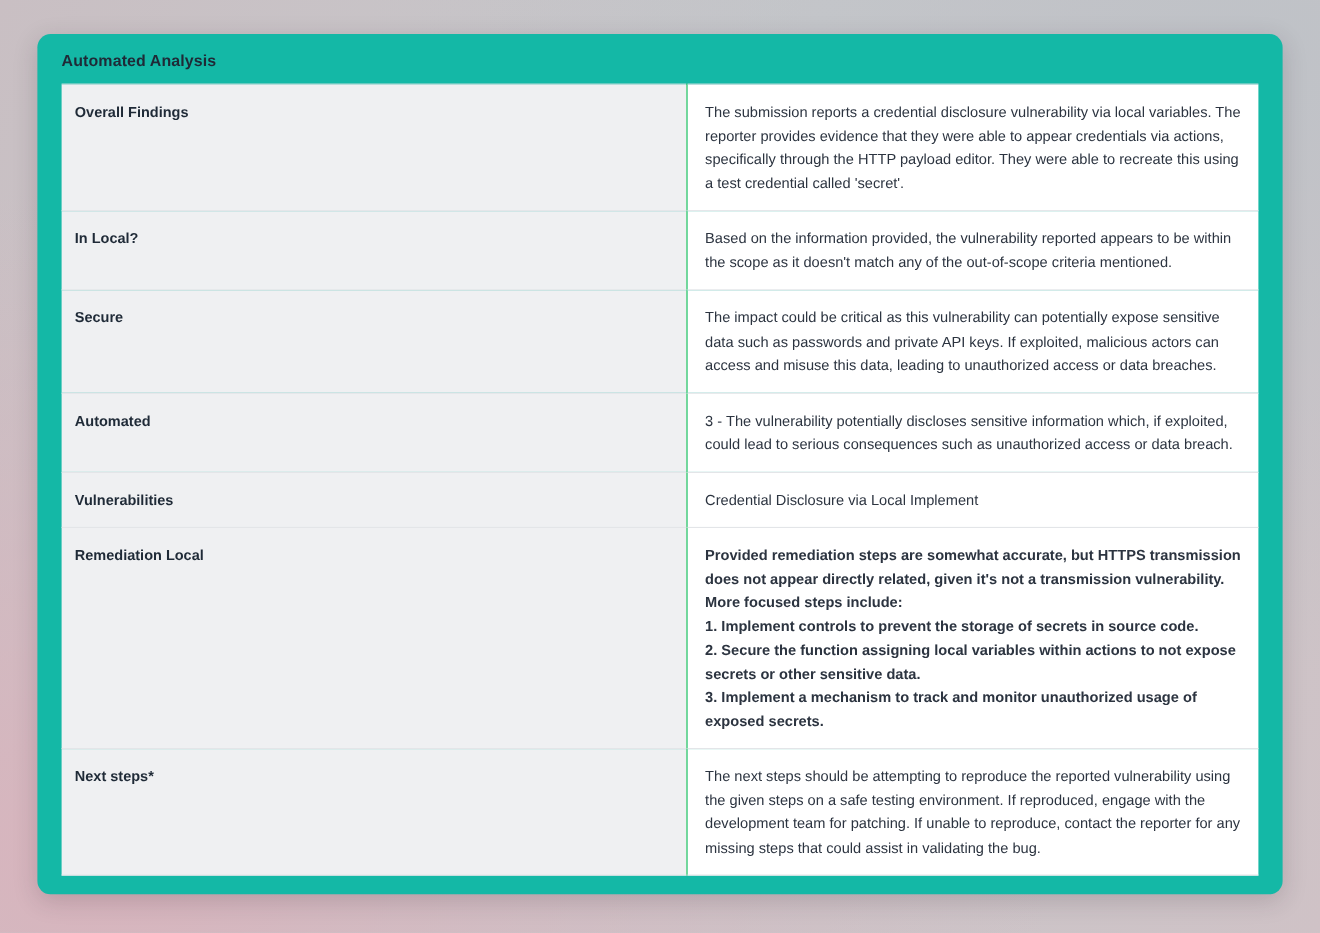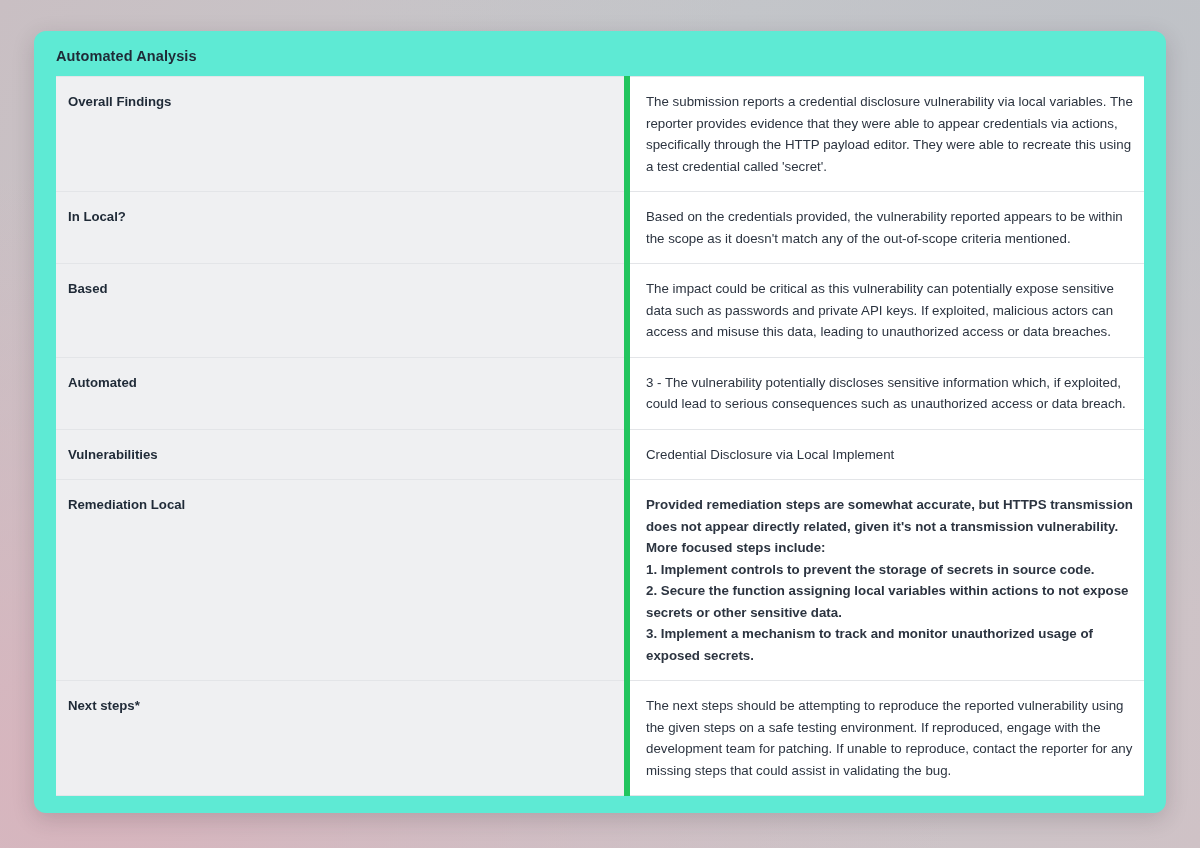--- a/index.html
+++ b/index.html
@@ -20,21 +20,21 @@
       radial-gradient(ellipse at 8% 92%, #d8b4bd 0%, rgba(216,180,189,0) 55%),
       radial-gradient(ellipse at 95% 5%, #bfc2c7 0%, rgba(191,194,199,0) 50%),
       linear-gradient(120deg, #c9bfc3 0%, #c7c8cb 45%, #cfc2c6 100%);
   }
   .card {
     position: absolute;
     left: 34px;
     top: 31px;
     width: 1132px;
     height: 782px;
-    background: #5eead4;
+    background: #14b8a6;
     border-radius: 12px;
     box-shadow: 0 6px 22px rgba(40, 30, 40, 0.18);
     box-sizing: border-box;
     padding: 0;
     overflow: hidden;
   }
   .card-title {
     font-size: 14.5px;
     font-weight: bold;
     color: #1f2a37;
@@ -58,21 +58,21 @@
     padding: 14px 14px 14px 12px;
     font-size: 13.3px;
     line-height: 21.5px;
     color: #2c3440;
   }
   td.label-cell {
     width: 542px;
     background: #eff0f2;
     font-weight: bold;
     color: #1f2a37;
-    border-right: 6px solid #22c55e;
+    border-right: 1px solid #22c55e;
     font-size: 13.2px;
   }
   td.value-cell {
     background: #ffffff;
     padding-left: 16px;
     padding-right: 10px;
   }
 </style>
 </head>
 <body>
@@ -83,24 +83,24 @@
   <div class="card-title">Automated Analysis</div>
 
   <table class="analysis-table">
     <tbody>
       <tr>
         <td class="label-cell">Overall Findings</td>
         <td class="value-cell">The submission reports a credential disclosure vulnerability via local variables. The reporter provides evidence that they were able to appear credentials via actions, specifically through the HTTP payload editor. They were able to recreate this using a test credential called 'secret'.</td>
       </tr>
       <tr>
         <td class="label-cell">In Local?</td>
-        <td class="value-cell">Based on the credentials provided, the vulnerability reported appears to be within the scope as it doesn't match any of the out-of-scope criteria mentioned.</td>
+        <td class="value-cell">Based on the information provided, the vulnerability reported appears to be within the scope as it doesn't match any of the out-of-scope criteria mentioned.</td>
       </tr>
       <tr>
-        <td class="label-cell">Based</td>
+        <td class="label-cell">Secure</td>
         <td class="value-cell">The impact could be critical as this vulnerability can potentially expose sensitive data such as passwords and private API keys. If exploited, malicious actors can access and misuse this data, leading to unauthorized access or data breaches.</td>
       </tr>
       <tr>
         <td class="label-cell">Automated</td>
         <td class="value-cell">3 - The vulnerability potentially discloses sensitive information which, if exploited, could lead to serious consequences such as unauthorized access or data breach.</td>
       </tr>
       <tr>
         <td class="label-cell">Vulnerabilities</td>
         <td class="value-cell">Credential Disclosure via Local Implement</td>
       </tr>

